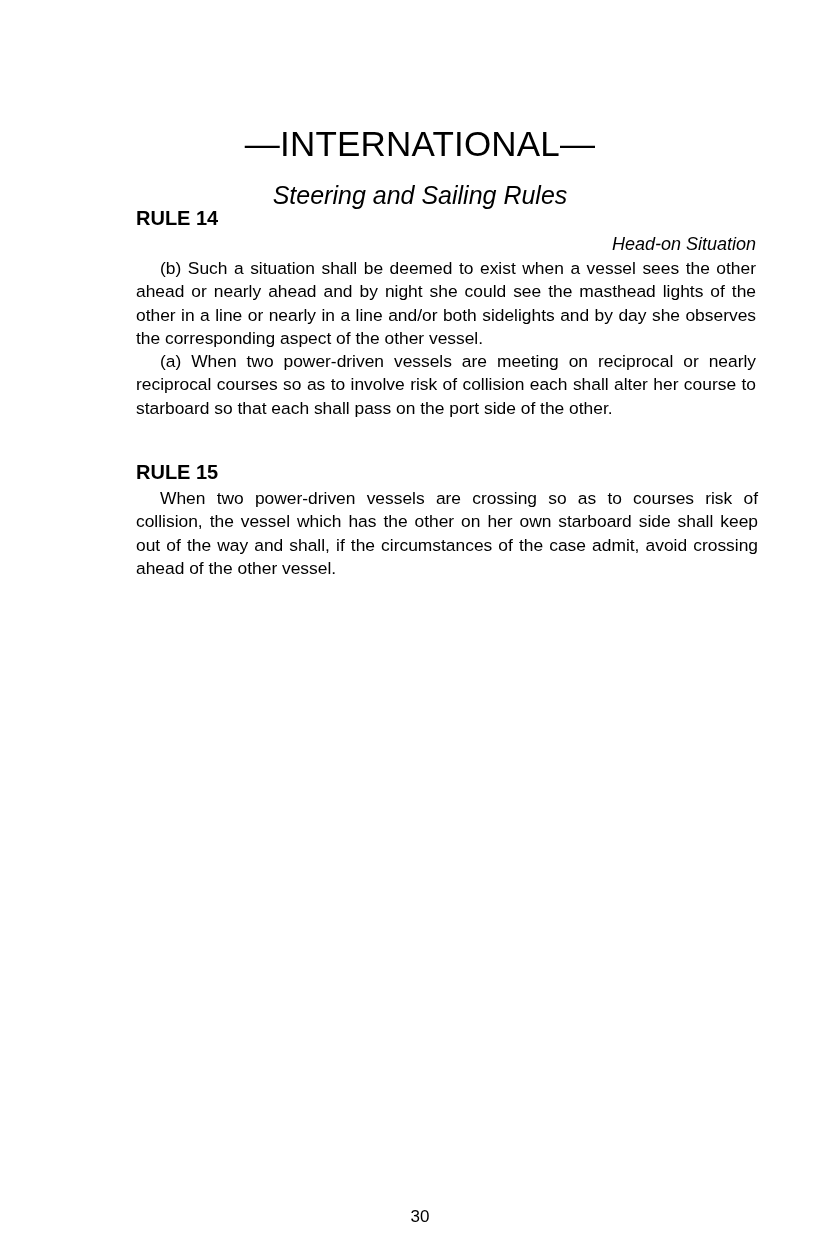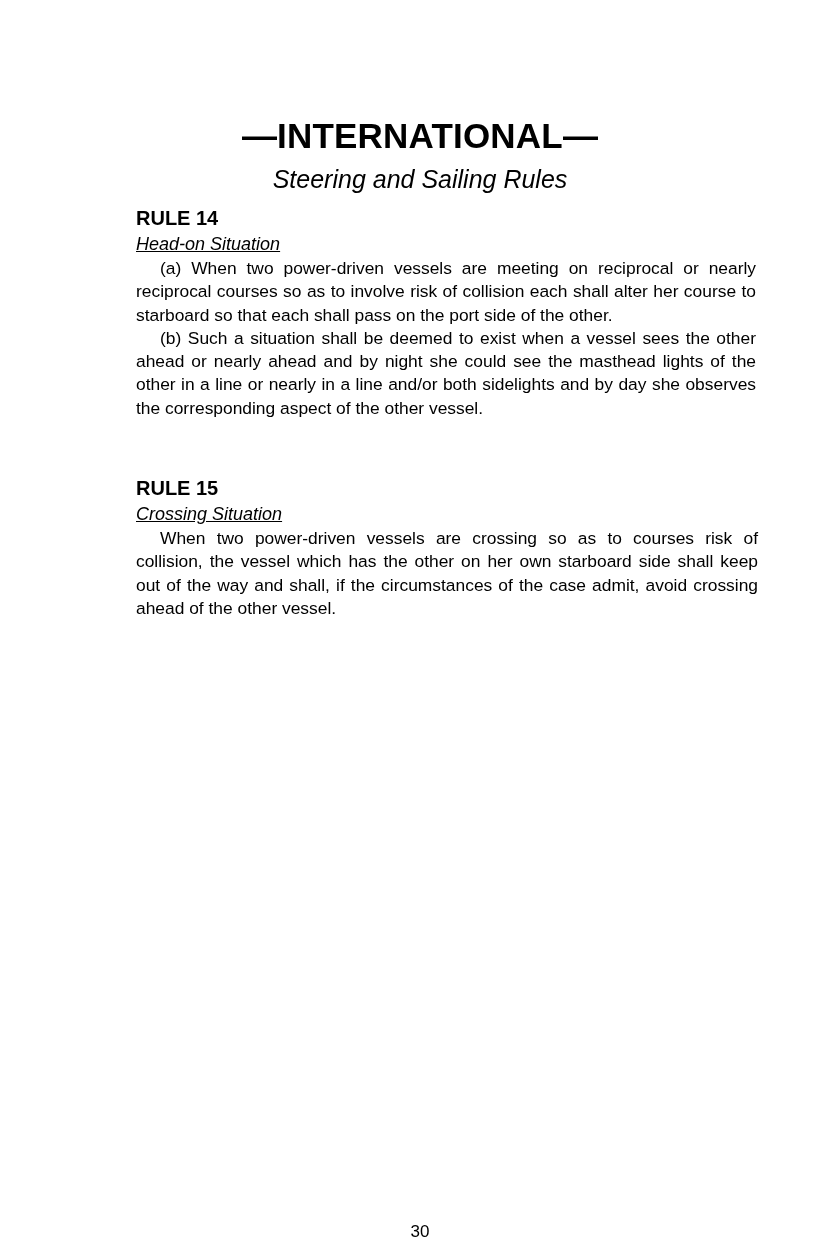--- a/index.html
+++ b/index.html
@@ -26,24 +26,24 @@
   
   .masthead {
     position: absolute;
     left: 0;
     right: 0;
     top: 108px;
     text-align: center;
   }
   .doc-title {
     font-size: 35px;
-    font-weight: 700;
+    font-weight: 400;
     letter-spacing: 0.2px;
     line-height: 40px;
-    margin: 8px;
+    margin: 16px;
     white-space: nowrap;
   }
   .doc-subtitle {
     font-size: 25px;
     font-style: italic;
     font-weight: 400;
     line-height: 30px;
     margin: 6px 0 16px 0;
     white-space: nowrap;
   }
@@ -59,81 +59,79 @@
   .rule-block { margin: 0; }
 
   .rule-number {
     text-align: left;
     font-size: 20px;
     font-weight: bold;
     line-height: 24px;
     margin: 0 0 3px 0;
   }
   .rule-name {
-    text-align: left;
+    text-align: right;
     font-size: 18px;
     font-style: italic;
     font-weight: 400;
     line-height: 22px;
     margin: 0 0 2px 0;
-    text-decoration: underline;
   }
 
   .para {
     font-size: 17.4px;
     line-height: 23.3px;
     text-align: justify;
     text-justify: inter-word;
     margin: 0;
     text-indent: 24px;
     hyphens: none;
     word-spacing: 0px;
   }
   .para.last-of-block { margin-bottom: 0; }
 
-  .rule-15-block { margin-top: 56px; }
+  .rule-15-block { margin-top: 40px; }
   .rule-15-block .para { width: 622px; }
 
   
   .footer {
     position: absolute;
     left: 0;
     right: 0;
     top: 1206px;
     text-align: center;
   }
   .page-number {
     font-size: 17px;
     line-height: 22px;
-    margin: 15px;
+    margin: 0;
     text-align: center;
   }
 </style>
 </head>
 <body>
 
 <div class="page">
 
   <div class="masthead">
     <h1 class="doc-title">—INTERNATIONAL—</h1>
     <h2 class="doc-subtitle">Steering and Sailing Rules</h2>
   </div>
 
   <div class="content">
 
     <section class="rule-block rule-14-block">
       <div class="rule-number">RULE 14</div>
       <div class="rule-name">Head-on Situation</div>
+      <p class="para">(b) Such a situation shall be deemed to exist when a vessel sees the other ahead or nearly ahead and by night she could see the masthead lights of the other in a line or nearly in a line and/or both sidelights and by day she observes the corresponding aspect of the other vessel.</p>
       <p class="para">(a) When two power-driven vessels are meeting on reciprocal or nearly reciprocal courses so as to involve risk of collision each shall alter her course to starboard so that each shall pass on the port side of the other.</p>
-      <p class="para">(b) Such a situation shall be deemed to exist when a vessel sees the other ahead or nearly ahead and by night she could see the masthead lights of the other in a line or nearly in a line and/or both sidelights and by day she observes the corresponding aspect of the other vessel.</p>
     </section>
 
     <section class="rule-block rule-15-block">
       <div class="rule-number">RULE 15</div>
-      <div class="rule-name">Crossing Situation</div>
       <p class="para last-of-block">When two power-driven vessels are crossing so as to courses risk of collision, the vessel which has the other on her own starboard side shall keep out of the way and shall, if the circumstances of the case admit, avoid crossing ahead of the other vessel.</p>
     </section>
 
   </div>
 
   <div class="footer">
     <div class="page-number">30</div>
   </div>
 
 </div>

